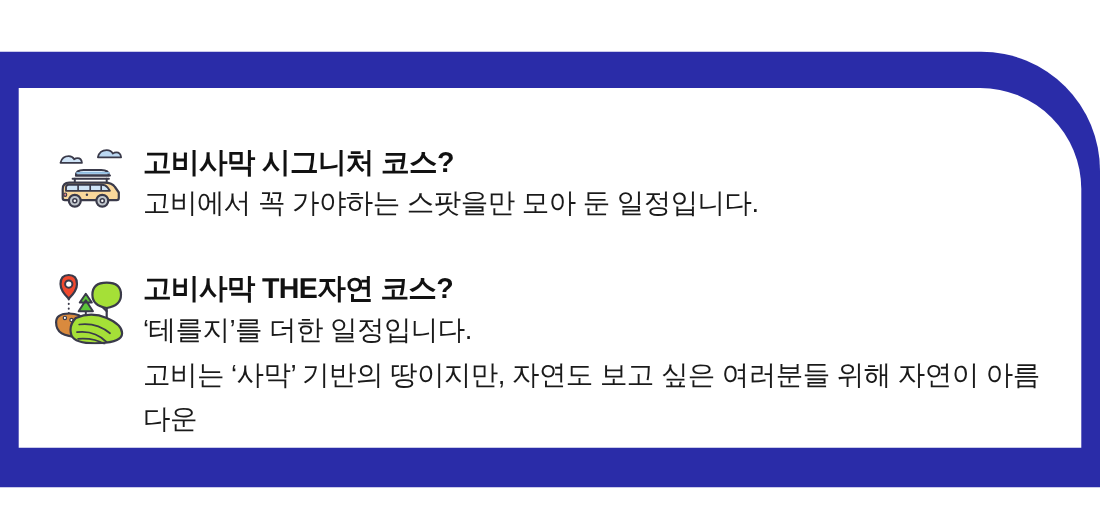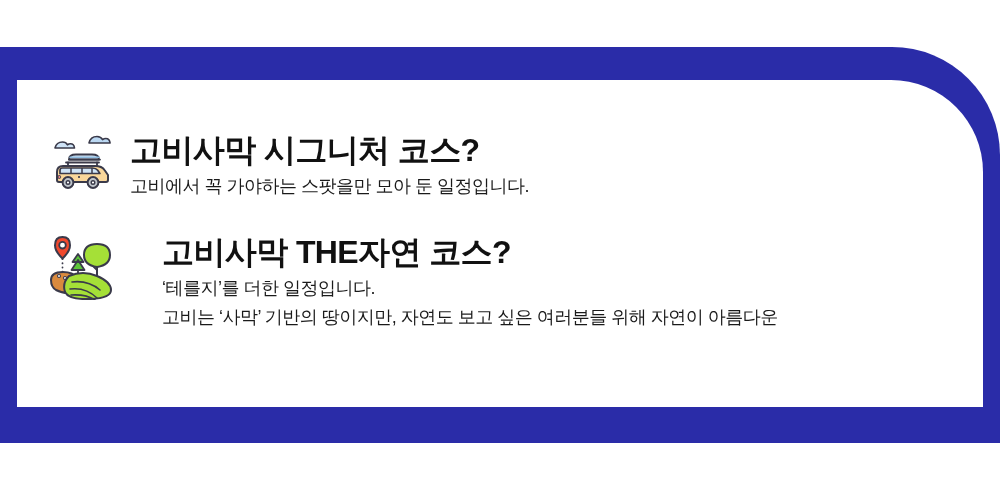--- a/index.html
+++ b/index.html
@@ -39,50 +39,50 @@
     overflow: hidden;
   }
 
   
   .row {
     position: absolute;
     display: flex;
     align-items: flex-start;
   }
   .row-1 { left: 27px;  top: 50px; }
-  .row-2 { left: 27px;  top: 152px; gap: 32px; }
+  .row-2 { left: 27px;  top: 165px; }
 
   .icon-wrap {
     width: 72px;
     height: 70px;
     flex: 0 0 72px;
     margin-right: 14px;
     display: flex;
     align-items: flex-start;
     justify-content: center;
     padding-top: 2px;
     box-sizing: border-box;
   }
   .icon-wrap svg { display: block; }
 
   .text-col {
     padding-top: 2px;
   }
 
   .heading {
-    font-size: 32px;
+    font-size: 26px;
     font-weight: 700;
     color: #111111;
     letter-spacing: -0.6px;
     line-height: 1.16;
     margin: 0 0 3px 0;
     white-space: nowrap;
   }
   .body-text {
-    font-size: 18px;
+    font-size: 25px;
     font-weight: 400;
     color: #1a1a1a;
     letter-spacing: -0.5px;
     line-height: 1.62;
     margin: 0;
     max-width: 830px;
   }
 </style>
 </head>
 <body style="background: rgb(255, 255, 255);">

